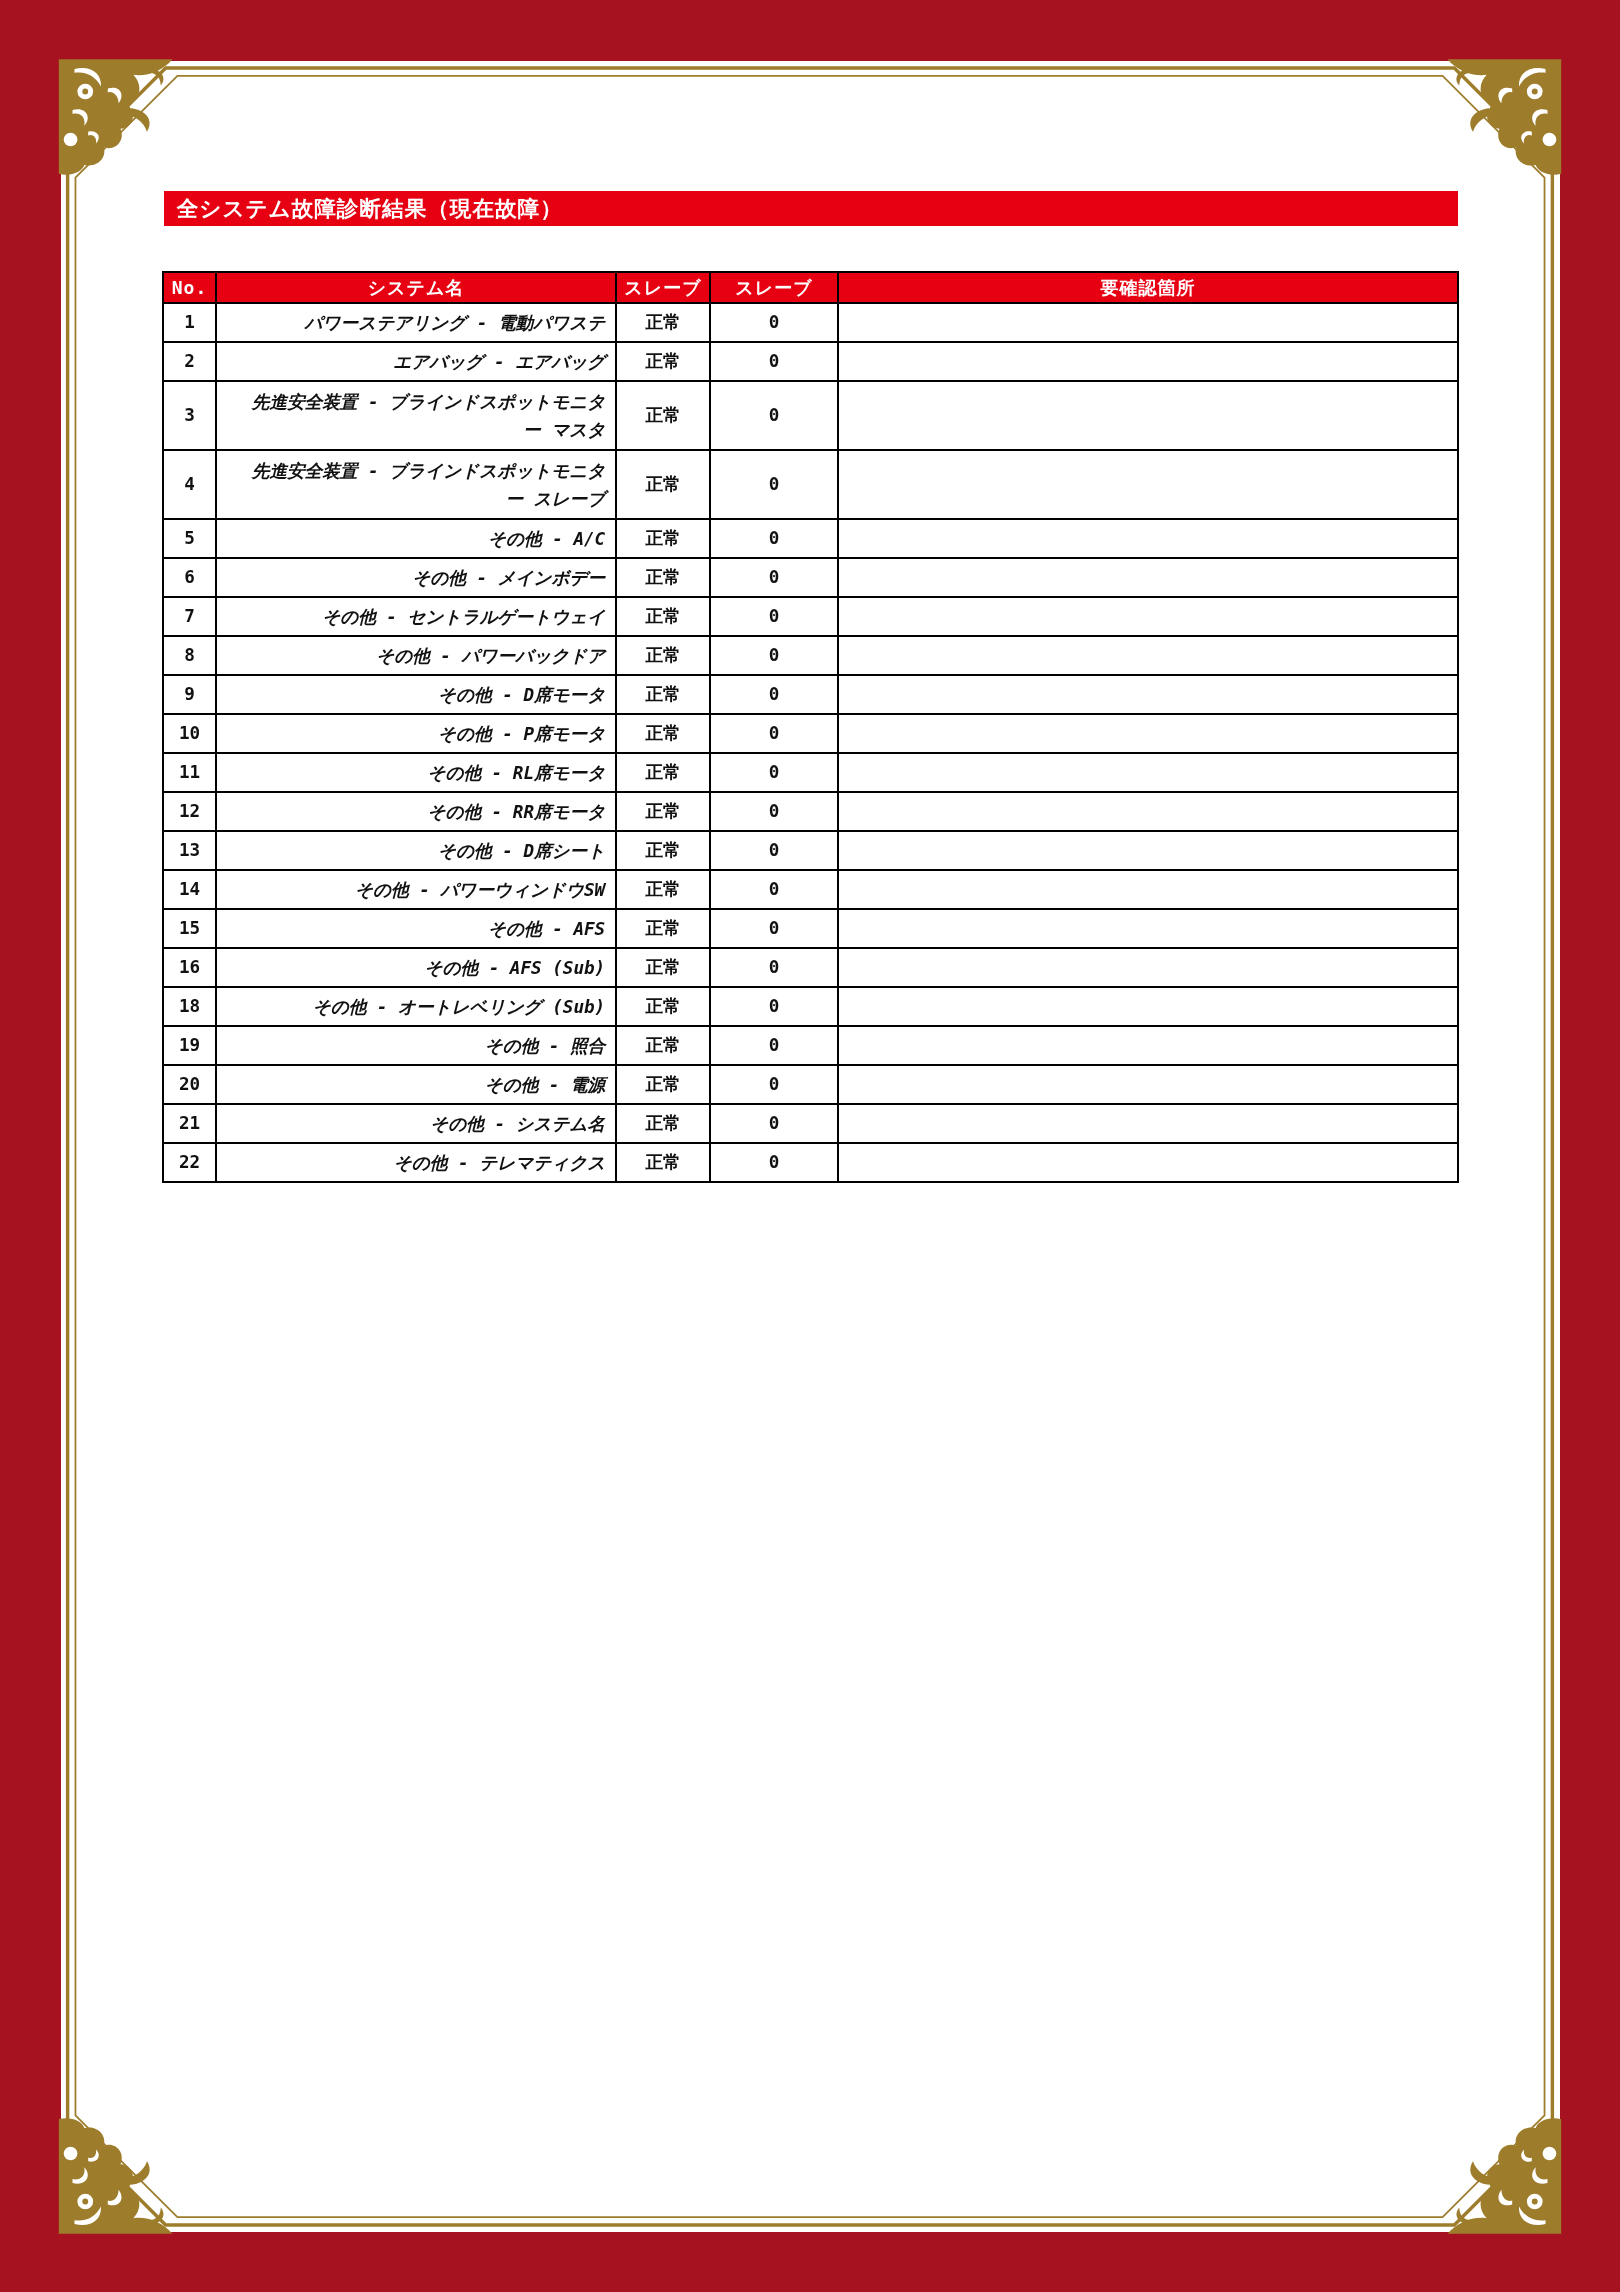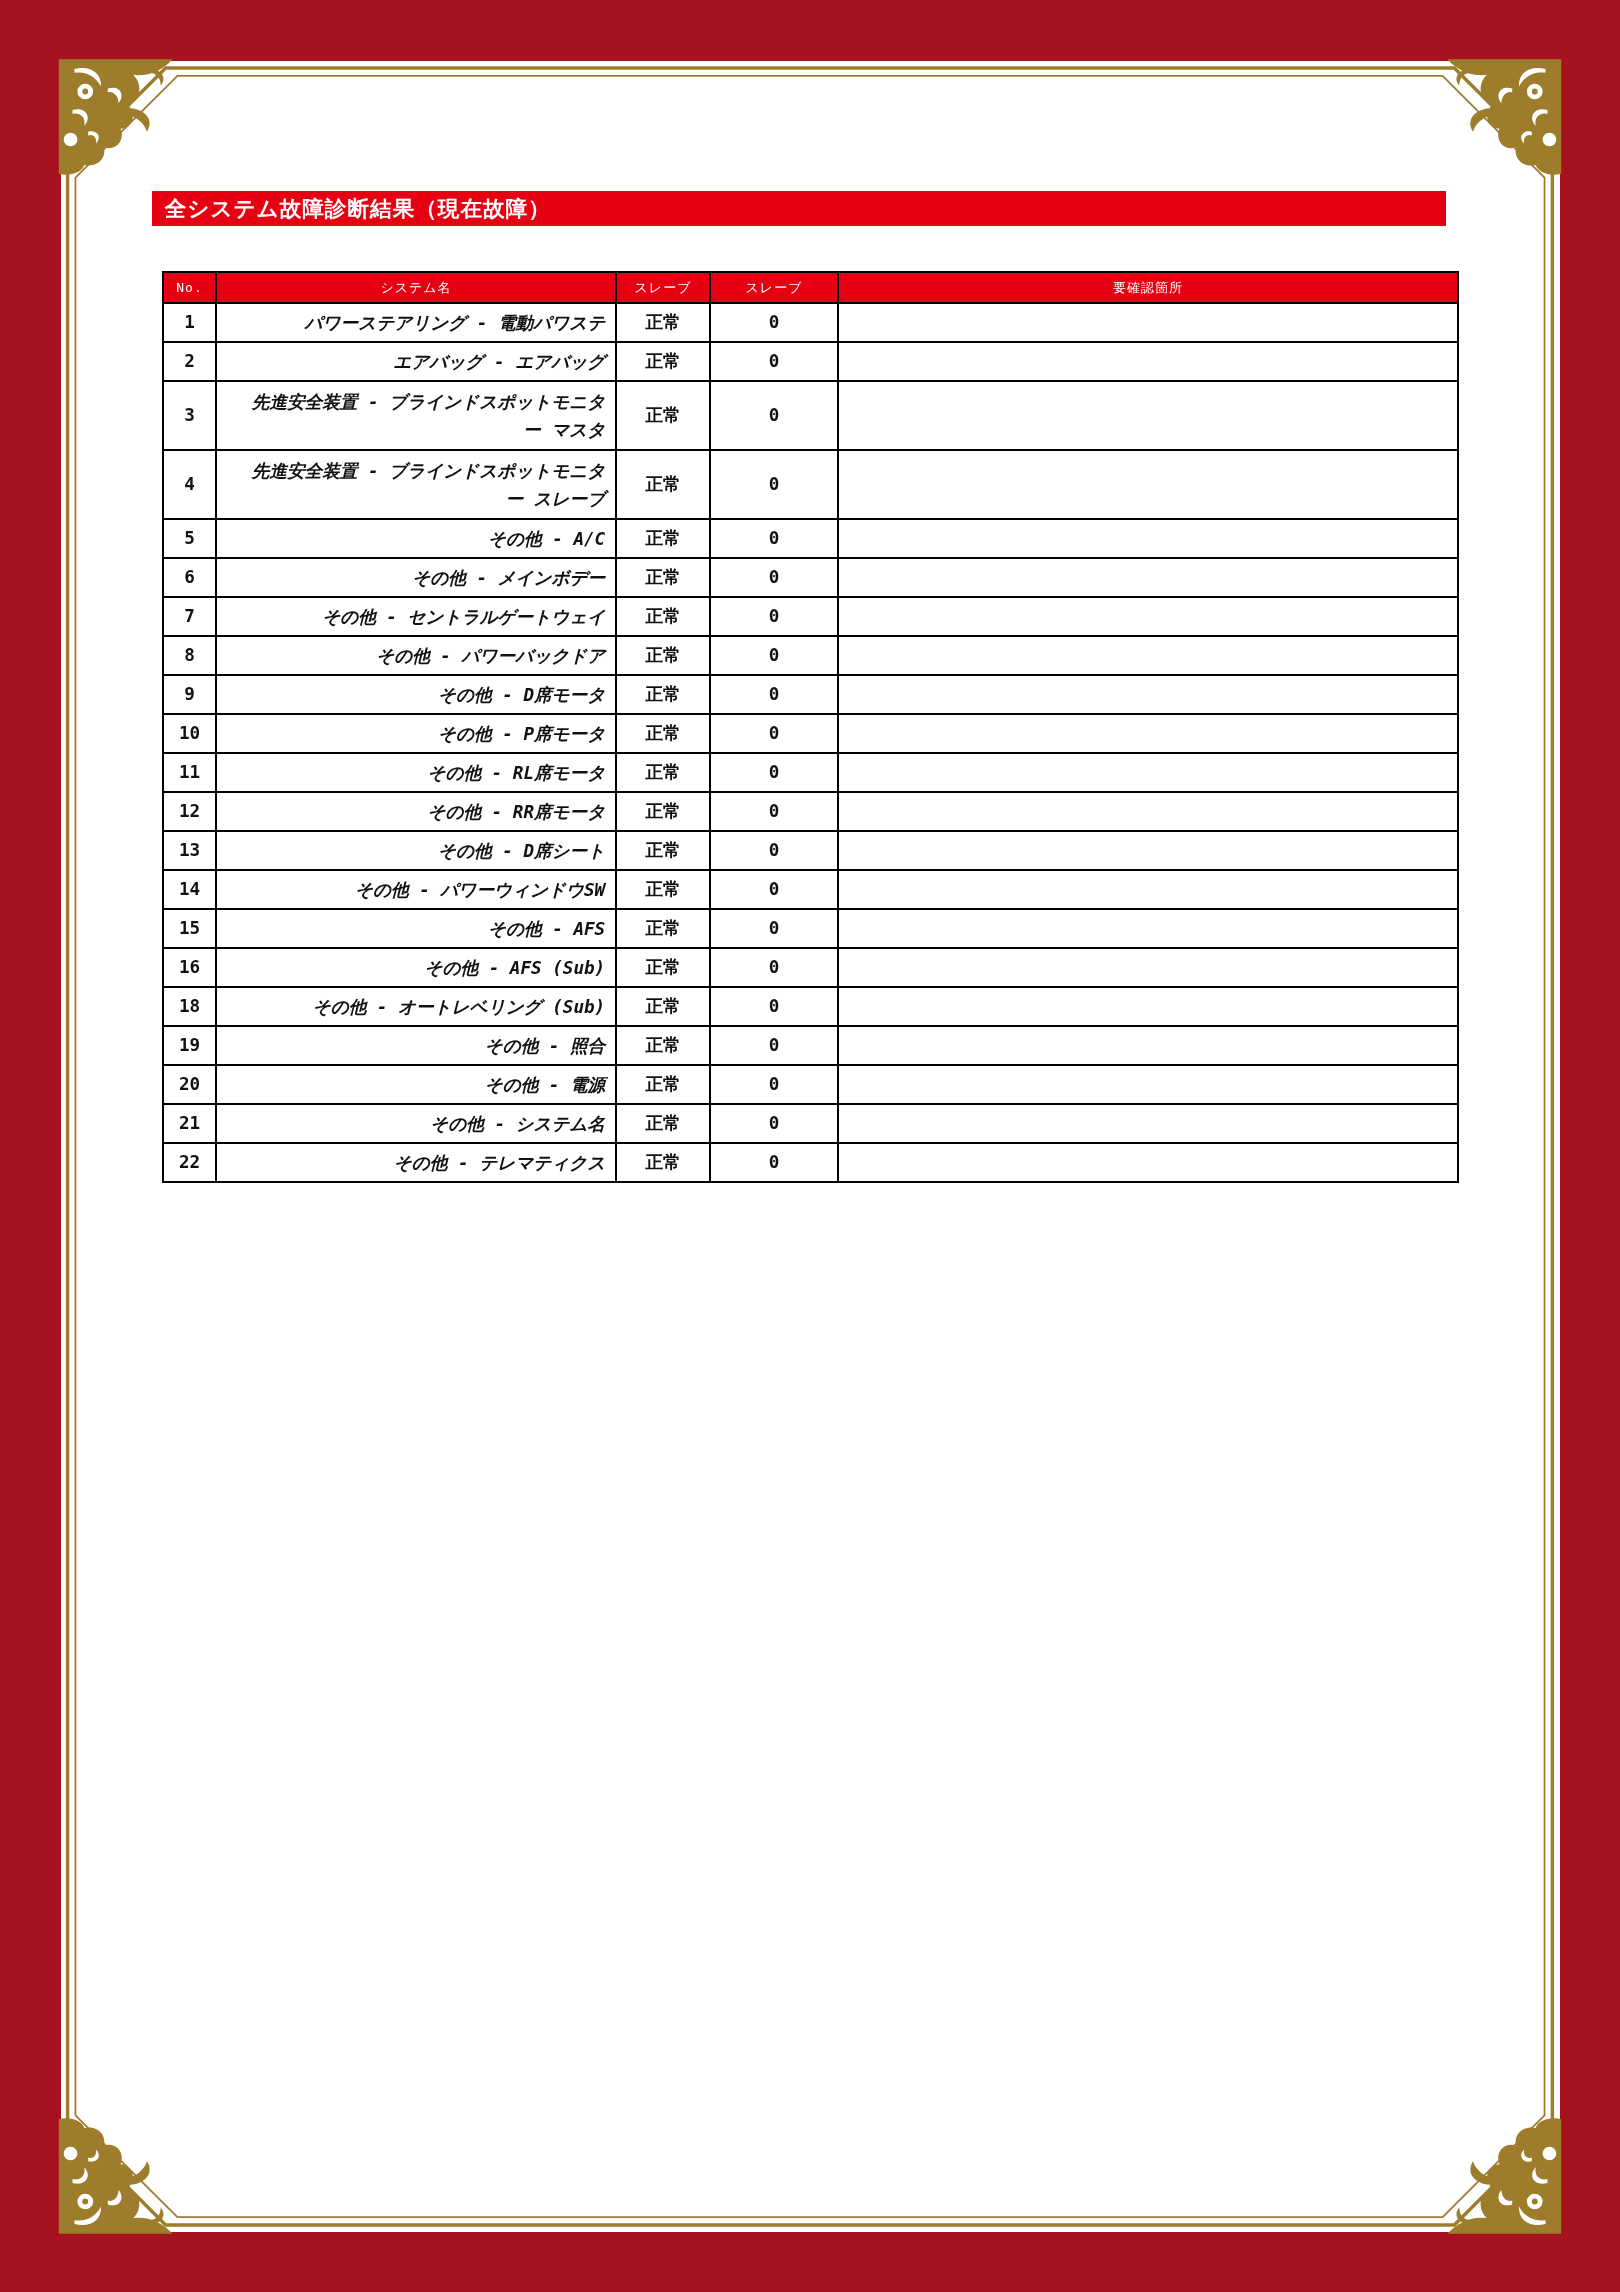--- a/index.html
+++ b/index.html
@@ -17,21 +17,21 @@
   }
   svg.frame{
     position:absolute;left:0;top:0;
     pointer-events:none;
   }
   svg.frame .gold-line{fill:none;stroke:var(--gold,#9D7C2B);}
   svg.frame .gold-fill{fill:var(--gold,#9D7C2B);stroke:none;}
   svg.frame .white-fill{fill:#ffffff;stroke:none;}
 
   .title-bar{
-    position:absolute;left:152px;top:191px;
+    position:absolute;left:164px;top:191px;
     width:1294px;height:35px;
     background:var(--accent,#E60012);
     color:#ffffff;
     font-size:21.6px;font-weight:bold;
     line-height:35px;
     padding-left:12.7px;
     box-sizing:border-box;
     letter-spacing:1px;
     white-space:nowrap;
   }
@@ -45,22 +45,22 @@
   }
   table.report th, table.report td{
     border:2px solid var(--line,#000000);
     padding:0;
     overflow:hidden;
   }
   table.report thead th{
     background:var(--accent,#E60012);
     color:#ffffff;
     height:29px;
-    font-size:13px;
-    font-weight:normal;
+    font-size:18px;
+    font-weight:bold;
     text-align:center;
     letter-spacing:1px;
   }
   table.report tbody td{
     height:33px;
     font-size:17.6px;
     font-weight:bold;
     color:#111111;
     text-align:center;
     line-height:29px;

